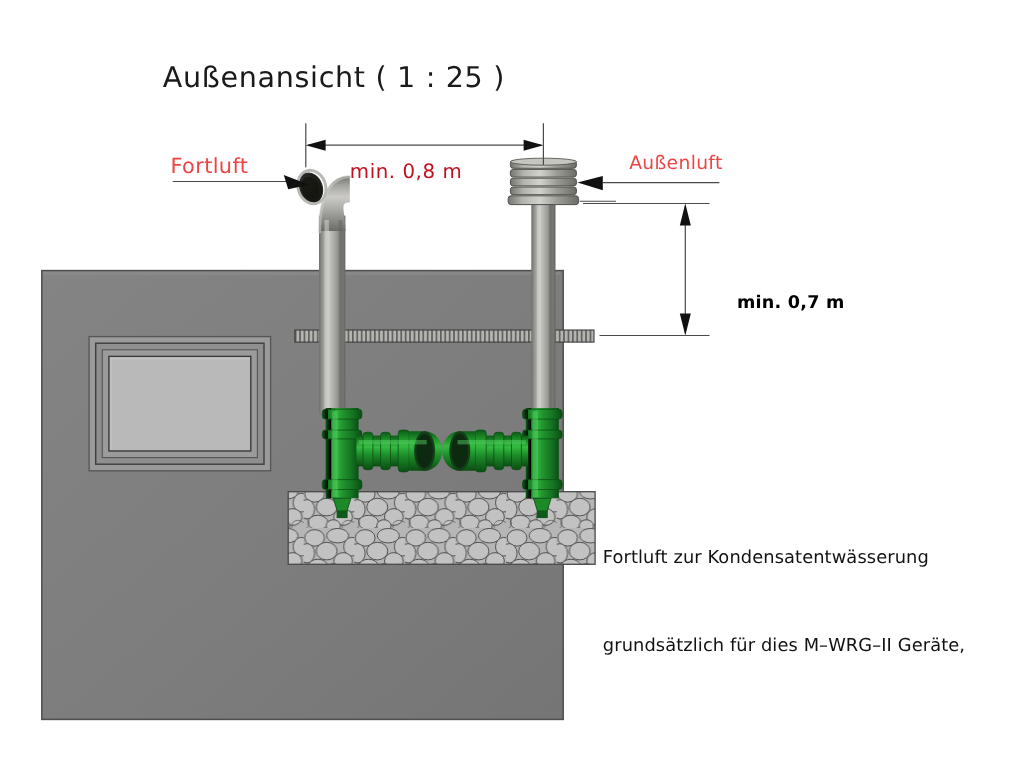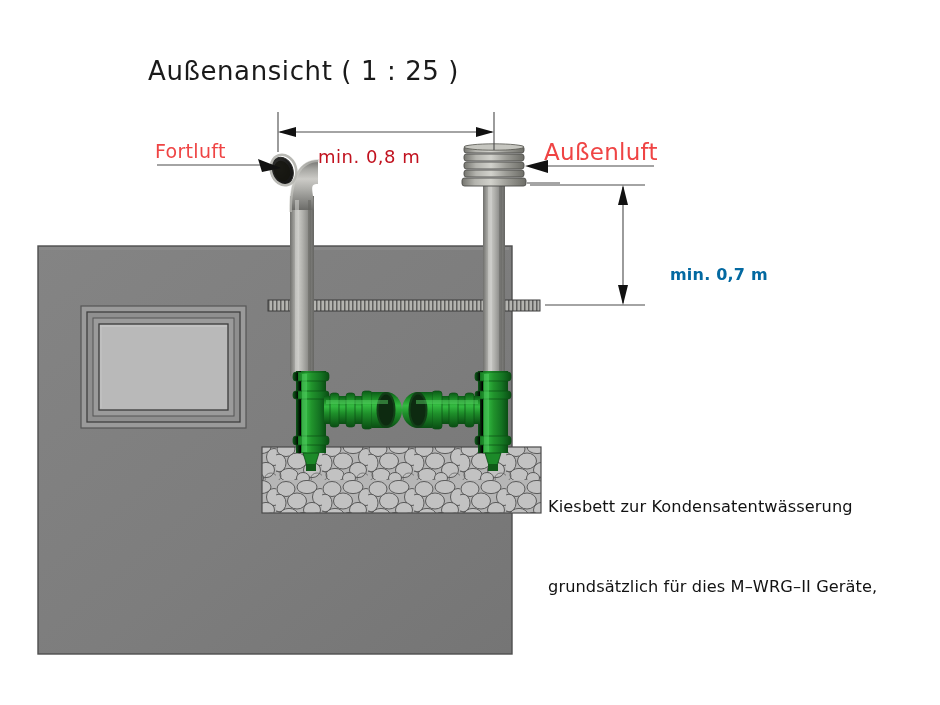--- a/index.html
+++ b/index.html
@@ -35,38 +35,38 @@
     letter-spacing: 0.6px;
     color: #1a1a1a;
   }
   #label-fortluft {
     left: 155px;
     top: 140px;
     font-size: 19px;
     letter-spacing: 0.3px;
   }
   #label-aussenluft {
-    left: 544px;
+    left: 572px;
     top: 139px;
-    font-size: 23px;
+    font-size: 17px;
     letter-spacing: 0.3px;
   }
   #dim-horizontal-label {
     left: 318px;
     top: 105px;
     font-size: 18px;
     color: #c1121f;
     letter-spacing: 0.5px;
     margin-top: 41px;
   }
   #dim-vertical-label {
     left: 670px;
     top: 220px;
     font-size: 16px;
-    color: #0369a1;
+    color: #000000;
     line-height: 22px;
     letter-spacing: 0.2px;
     font-weight: 600;
   }
   #note-block {
     left: 548px;
     top: 441px;
     font-size: 16.2px;
     line-height: 26.5px;
     color: #121212;
@@ -293,21 +293,21 @@
 
   <div class="txt" id="label-aussenluft">Außenluft</div>
 
   <div class="txt" id="dim-horizontal-label">min. 0,8 m</div>
 
   <div class="txt" id="dim-vertical-label">
     <span class="note-line">min. 0,7 m</span>
   </div>
 
   <div class="txt" id="note-block">
-    <span class="note-line">Kiesbett zur Kondensatentwässerung</span>
+    <span class="note-line">Fortluft zur Kondensatentwässerung</span>
     <span class="note-line">grundsätzlich für dies M–WRG–II Geräte,</span>
     
     
     
     
   </div>
 
 </div>
 
 </body></html>

